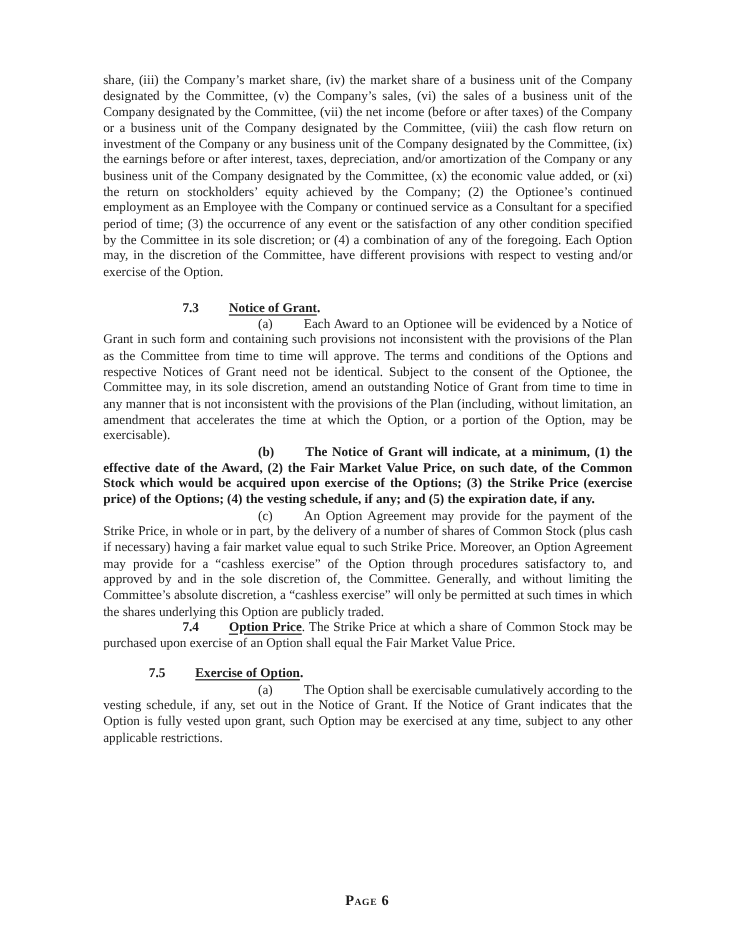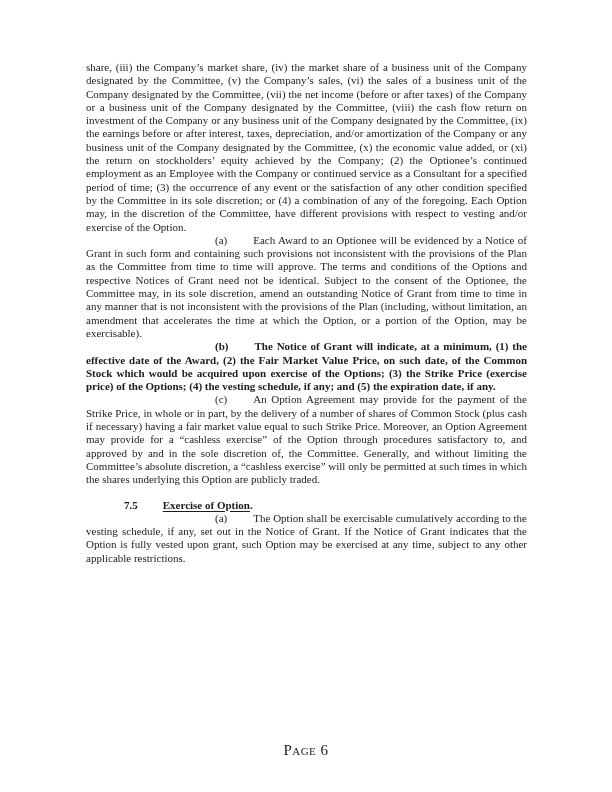--- a/index.html
+++ b/index.html
@@ -69,40 +69,42 @@
   .mt-s74  { margin-top: 13px; }
   .mt-h75  { margin-top: 12px; margin-left: 38px; }
   .mt-pa2  { margin-top: 13px; }
   .footer {
     position: absolute;
     top: 744px;
     left: 0;
     width: 612px;
     text-align: center;
     font-variant: small-caps;
-    font-weight: normal;
-    font-size: 15px;
+    font-weight: bold;
+    font-size: 12px;
     letter-spacing: 0.5px;
     color: #1c1c1c;
   }
 </style>
 </head>
 <body>
 
 <div class="text-block">
 
   <p class="para continuation">share, (iii) the Company’s market share, (iv) the market share of a business unit of the Company designated by the Committee, (v) the Company’s sales, (vi) the sales of a business unit of the Company designated by the Committee, (vii) the net income (before or after taxes) of the Company or a business unit of the Company designated by the Committee, (viii) the cash flow return on investment of the Company or any business unit of the Company designated by the Committee, (ix) the earnings before or after interest, taxes, depreciation, and/or amortization of the Company or any business unit of the Company designated by the Committee, (x) the economic value added, or (xi) the return on stockholders’ equity achieved by the Company; (2) the Optionee’s continued employment as an Employee with the Company or continued service as a Consultant for a specified period of time; (3) the occurrence of any event or the satisfaction of any other condition specified by the Committee in its sole discretion; or (4) a combination of any of the foregoing.   Each Option may, in the discretion of the Committee, have different provisions with respect to vesting and/or exercise of the Option.</p>
 
+  <div class="heading mt-h73"><span class="sec-num">7.3</span><span class="tab-heading"></span><span class="sec-title">Notice of Grant</span><span>.</span></div>
 
   <p class="para lettered mt-pa1"><span>(a)</span><span class="tab-label"></span><span>Each Award to an Optionee will be evidenced by a Notice of Grant in such form and containing such provisions not inconsistent with the provisions of the Plan as the Committee from time to time will approve. The terms and conditions of the Options and respective Notices of Grant need not be identical. Subject to the consent of the Optionee, the Committee may, in its sole discretion, amend an outstanding Notice of Grant from time to time in any manner that is not inconsistent with the provisions of the Plan (including, without limitation, an amendment that accelerates the time at which the Option, or a portion of the Option, may be exercisable).</span></p>
 
   <p class="para lettered mt-pb"><span>(b)</span><span class="tab-label"></span><span>The Notice of Grant will indicate, at a minimum, (1) the effective date of the Award, (2) the Fair Market Value Price, on such date, of the Common Stock which would be acquired upon exercise of the Options; (3) the Strike Price (exercise price) of the Options; (4) the vesting schedule, if any; and (5) the expiration date, if any.</span></p>
 
   <p class="para lettered mt-pc"><span>(c)</span><span class="tab-label"></span><span>An Option Agreement may provide for the payment of the Strike Price, in whole or in part, by the delivery of a number of shares of Common Stock (plus cash if necessary) having a fair market value equal to such Strike Price. Moreover, an Option Agreement may provide for a “cashless exercise” of the Option through procedures satisfactory to, and approved by and in the sole discretion of, the Committee. Generally, and without limiting the Committee’s absolute discretion, a “cashless exercise” will only be permitted at such times in which the shares underlying this Option are publicly traded.</span></p>
 
+  <p class="para inline-section mt-s74"><span class="sec-num">7.4</span><span class="tab-heading"></span><span class="sec-title">Option Price</span><span>. </span><span>The Strike Price at which a share of Common Stock may be purchased upon exercise of an Option shall equal the Fair Market Value Price.</span></p>
 
   <div class="heading mt-h75"><span class="sec-num">7.5</span><span class="tab-heading"></span><span class="sec-title">Exercise of Option</span><span>.</span></div>
 
   <p class="para lettered mt-pa2"><span>(a)</span><span class="tab-label"></span><span>The Option shall be exercisable cumulatively according to the vesting schedule, if any, set out in the Notice of Grant.   If the Notice of Grant indicates that the Option is fully vested upon grant, such Option may be exercised at any time, subject to any other applicable restrictions.</span></p>
 
 </div>
 
 <div class="footer">Page 6</div>
 
 </body></html>

